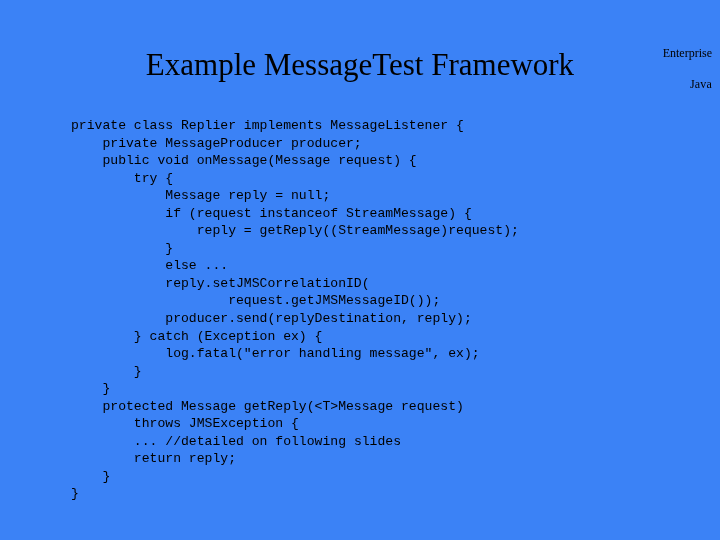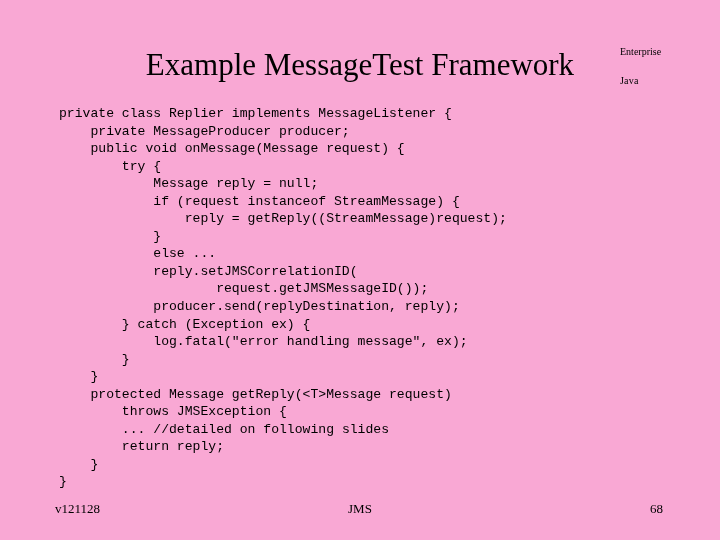--- a/index.html
+++ b/index.html
@@ -16,21 +16,21 @@
     font-family: "Liberation Serif", serif;
     color: #000000;
   }
 
   
   .slide {
     position: absolute;
     inset: 0;
     width: 720px;
     height: 540px;
-    background: #f9a8d4;
+    background: #3b82f6;
   }
 
   
   .title-row {
     position: absolute;
     left: 0;
     top: 38px;
     width: 720px;
     height: 52px;
     display: flex;
@@ -48,42 +48,43 @@
     padding: 0;
     color: #000000;
   }
 
   
   .brand {
     position: absolute;
     right: 8px;
     top: 46px;
     width: 92px;
+    text-align: right;
     font-family: "Liberation Serif", serif;
-    font-size: 10px;
+    font-size: 12px;
     line-height: 1.25;
     color: #000000;
     user-select: none;
   }
   .brand-line {
     display: block;
     white-space: nowrap;
   }
   .brand-line-2 {
     letter-spacing: 0.2px;
     margin-top: 16px;
   }
 
   
   .code-block {
     position: absolute;
     left: 55px;
     top: 101px;
     width: 620px;
-    margin: 4px;
+    margin: 16px;
     padding: 0;
     font-family: "Liberation Mono", "DejaVu Sans Mono", monospace;
     font-size: 13.1px;
     line-height: 17.55px;
     color: #000000;
     white-space: pre;
     tab-size: 4;
   }
   .code-line {
     display: block;
@@ -124,19 +125,14 @@
     <h1 class="slide-title">Example MessageTest Framework</h1>
   </div>
 
   <div class="brand">
     <span class="brand-line brand-line-1">Enterprise</span>
     <span class="brand-line brand-line-2">Java</span>
   </div>
 
   <pre class="code-block" id="code-block"><span class="code-line">private class Replier implements MessageListener {</span><span class="code-line">    private MessageProducer producer;</span><span class="code-line">    public void onMessage(Message request) {</span><span class="code-line">        try {</span><span class="code-line">            Message reply = null;</span><span class="code-line">            if (request instanceof StreamMessage) {</span><span class="code-line">                reply = getReply((StreamMessage)request);</span><span class="code-line">            }</span><span class="code-line">            else ...</span><span class="code-line">            reply.setJMSCorrelationID(</span><span class="code-line">                    request.getJMSMessageID());</span><span class="code-line">            producer.send(replyDestination, reply);</span><span class="code-line">        } catch (Exception ex) {</span><span class="code-line">            log.fatal("error handling message", ex);</span><span class="code-line">        }</span><span class="code-line">    }</span><span class="code-line">    protected Message getReply(&lt;T&gt;Message request)</span><span class="code-line">        throws JMSException {</span><span class="code-line"><span>        ... </span><b>//detailed on following slides</b></span><span class="code-line">        return reply;</span><span class="code-line">    }</span><span class="code-line">}</span></pre>
 
-  <div class="footer">
-    <span class="footer-item footer-left">v121128</span>
-    <span class="footer-item footer-center">JMS</span>
-    <span class="footer-item footer-right">68</span>
-  </div>
 
 </div>
 
 </body></html>

